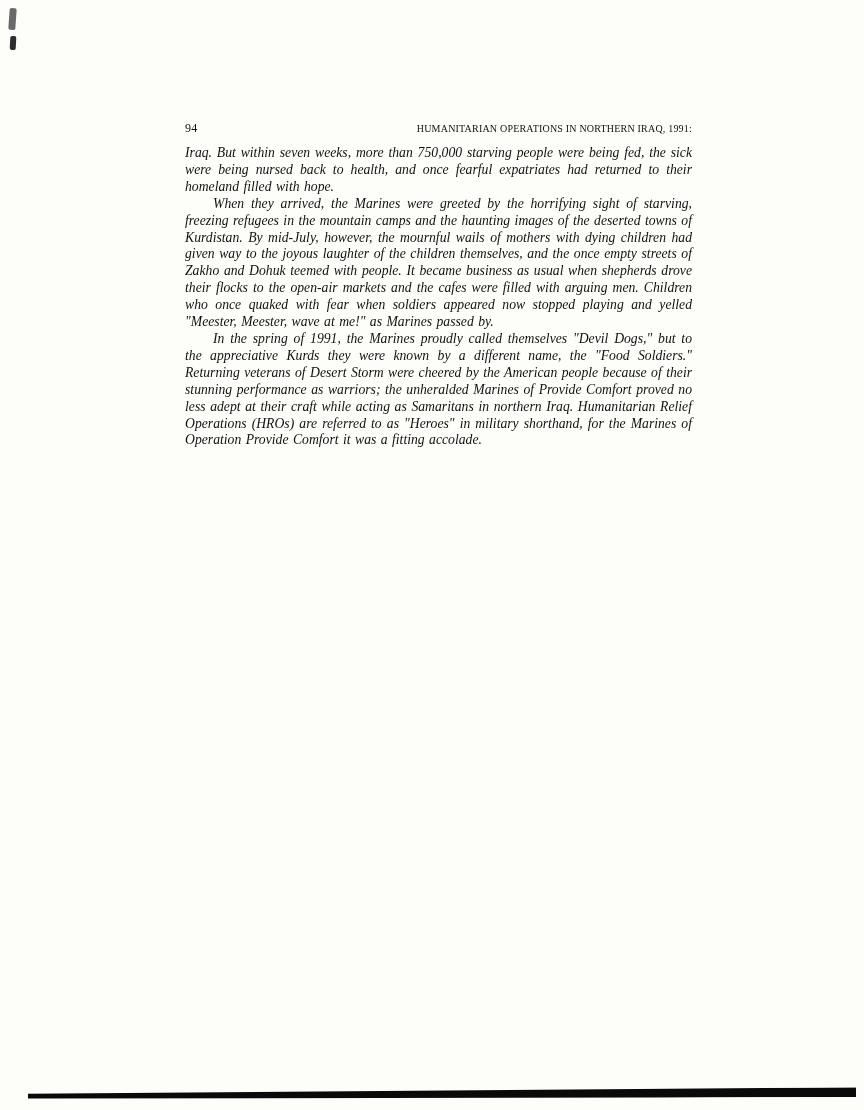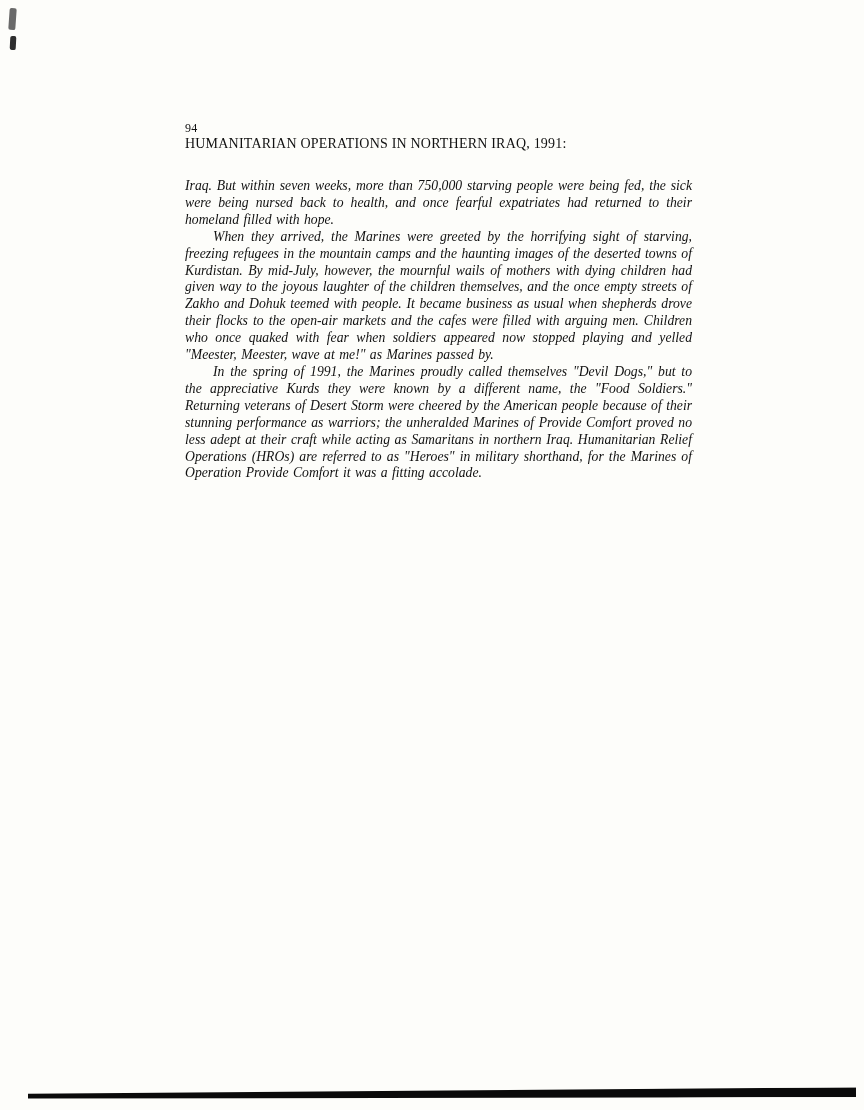--- a/index.html
+++ b/index.html
@@ -22,28 +22,27 @@
     left: 185px;
     top: 121px;
     width: 507px;
   }
   .page-header {
     display: flex;
     justify-content: space-between;
     align-items: baseline;
     font-size: 11.5px;
     letter-spacing: 0.2px;
-    margin-bottom: 26px;
-    flex-direction: column;
+    margin-bottom: 9px;
   }
   .page-number {
     font-size: 12px;
   }
   .running-head {
-    font-size: 14px;
+    font-size: 10px;
     font-family: Liberation Serif, serif;
   }
   .body-text p {
     margin: 0;
     font-size: 13.7px;
     line-height: 16.9px;
     text-align: justify;
     word-spacing: 1px;
     font-style: italic;
   }

